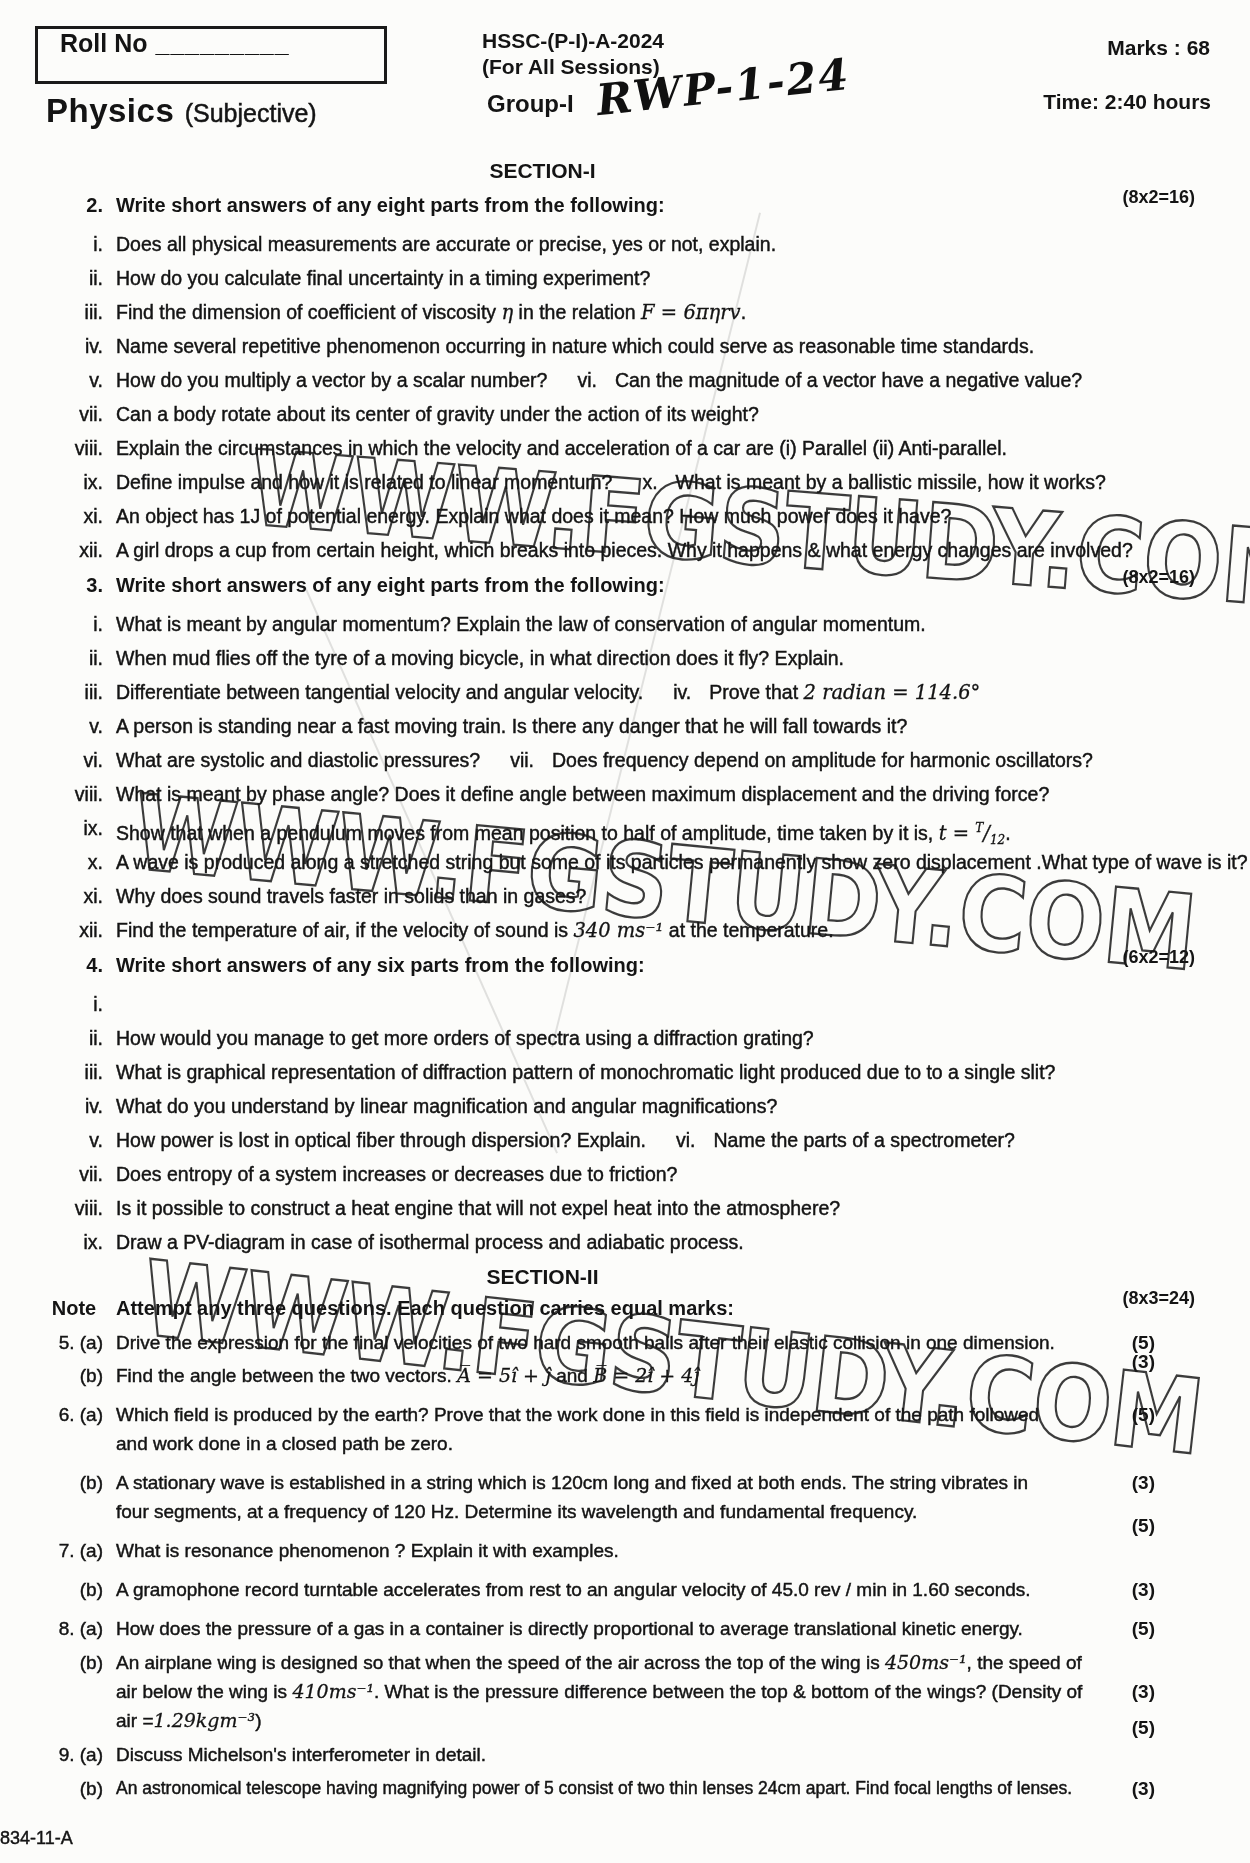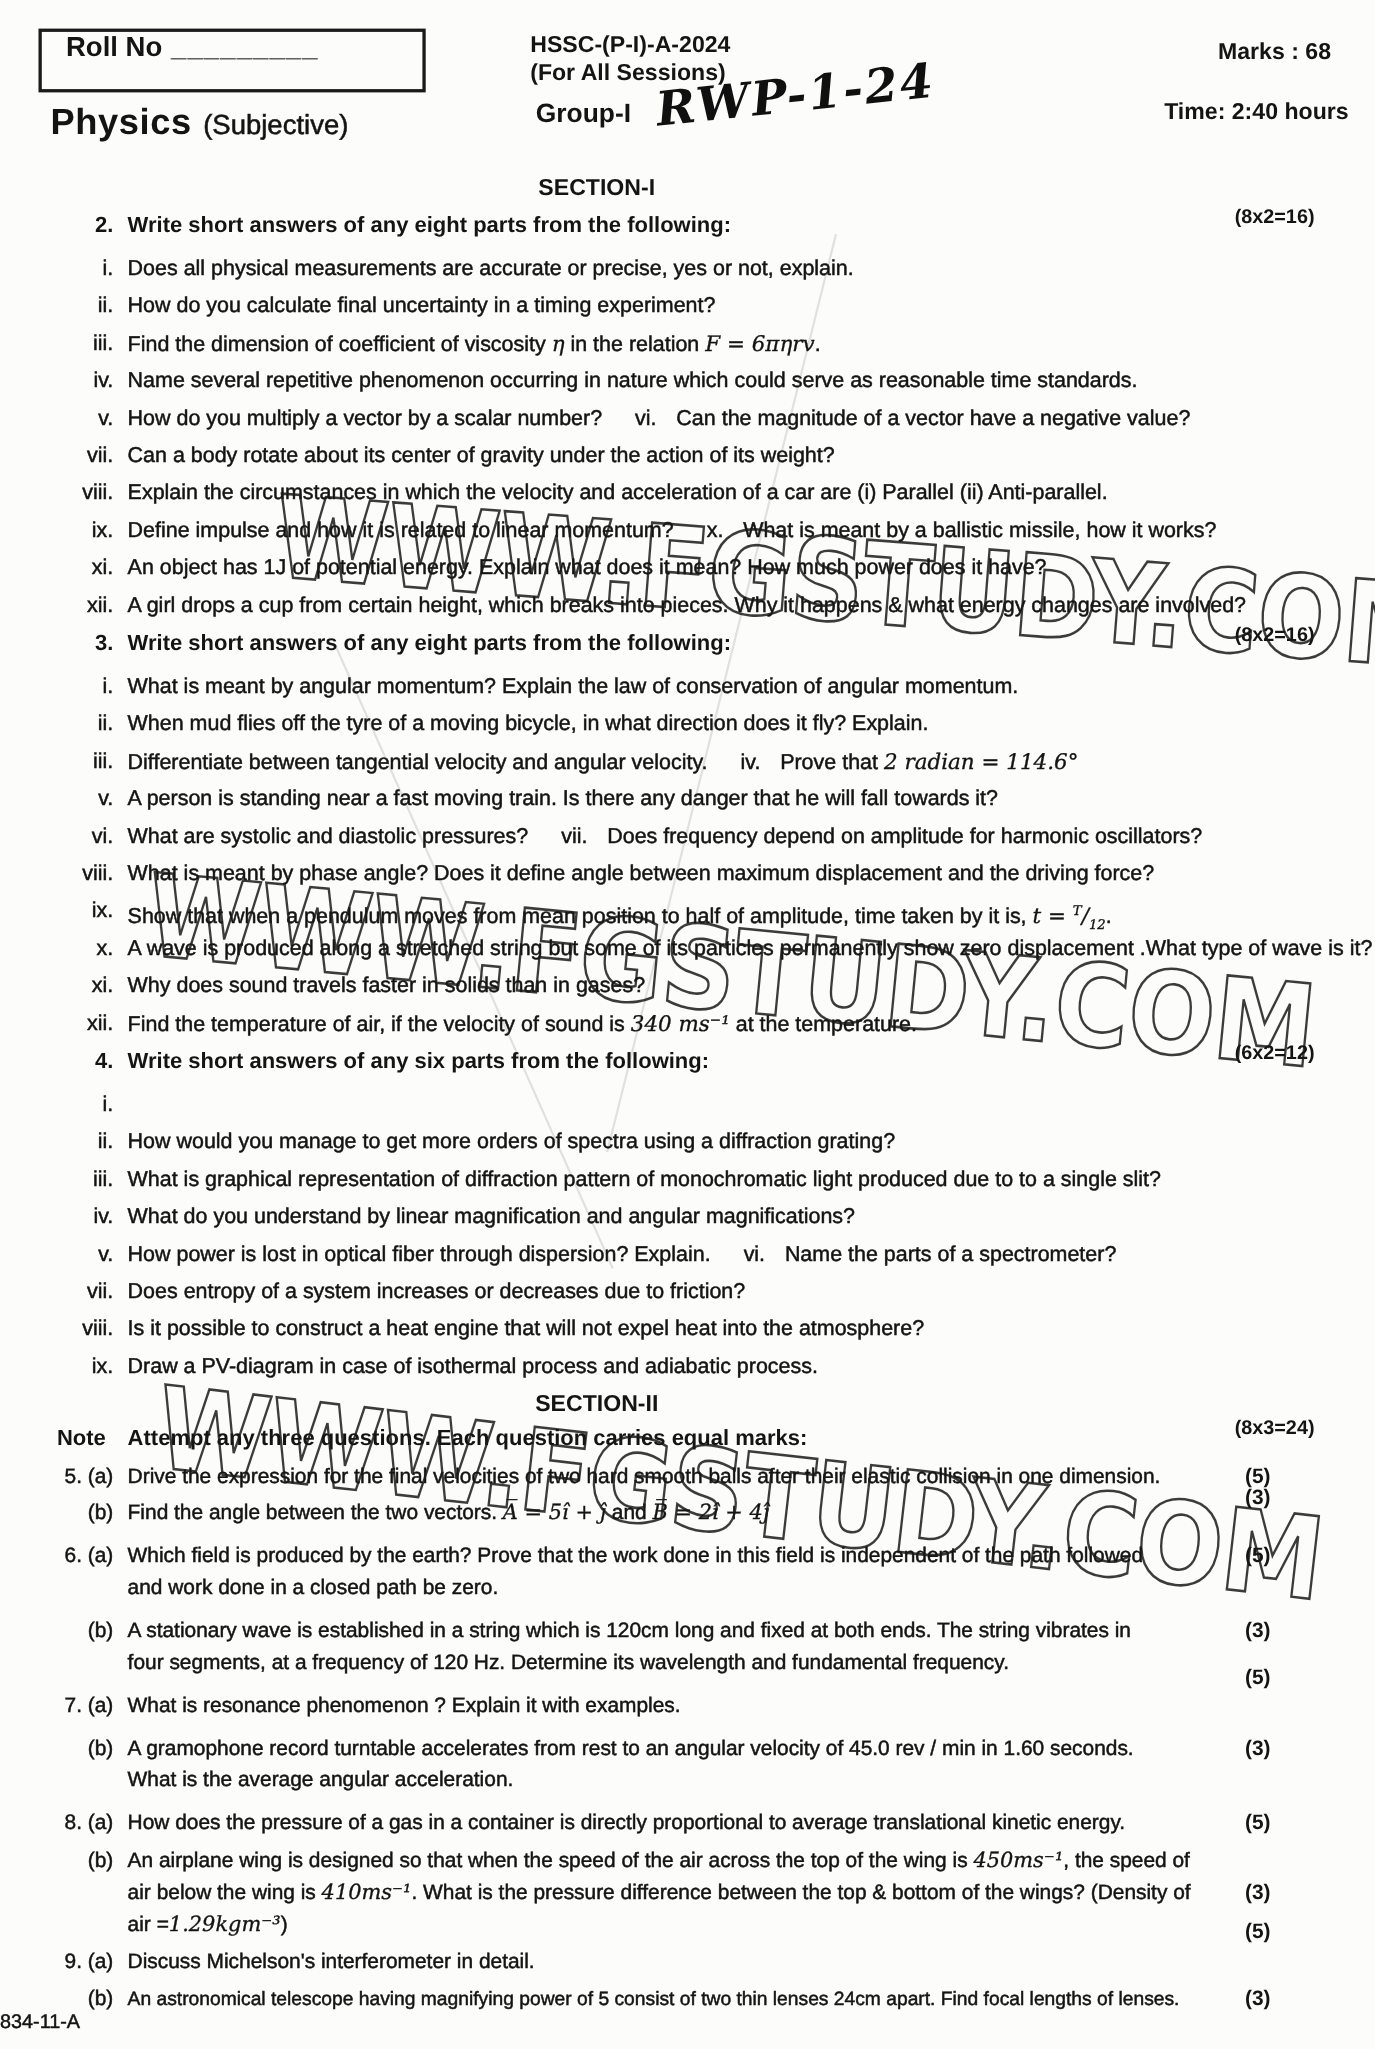--- a/index.html
+++ b/index.html
@@ -12,21 +12,21 @@
   .rollbox{position:absolute;left:35px;top:26px;width:352px;height:58px;
     border:3px solid #1a1a1a;display:flex;align-items:flex-start;padding-left:22px;box-sizing:border-box;}
   .rollbox .lbl{font-size:25px;font-weight:700;}
   .rollbox .blank{font-size:25px;font-weight:700;margin-left:8px;letter-spacing:1px;}
   .subject-line{position:absolute;left:46px;top:92px;white-space:nowrap;}
   .subject-line .subj{font-size:33px;font-weight:700;letter-spacing:0.5px;}
   .subject-line .subj-type{font-size:25px;font-weight:400;-webkit-text-stroke:0.5px #141414;margin-left:6px;}
   .hdr-code{position:absolute;left:482px;top:28px;font-size:21px;font-weight:700;line-height:26px;}
   .hdr-group{position:absolute;left:487px;top:90px;font-size:24px;font-weight:700;}
   .hdr-marks{position:absolute;right:40px;top:36px;font-size:21px;font-weight:700;}
-  .hdr-time{position:absolute;right:24px;top:90px;font-size:21px;font-weight:700;}
+  .hdr-time{position:absolute;right:39px;top:90px;font-size:21px;font-weight:700;}
   .handwritten{position:absolute;left:596px;top:62px;font-family:"DejaVu Serif",serif;
     font-style:italic;font-weight:700;font-size:43px;transform:rotate(-6deg);
     letter-spacing:2px;color:#101010;white-space:nowrap;}
   
   .body{position:absolute;left:45px;top:0;width:1165px;}
   .sec-heading{font-size:21px;font-weight:700;height:26px;line-height:26px;
     text-align:center;transform:translateX(-85px);}
   #s1-heading{margin-top:158px;margin-bottom:8px;}
   #s2-heading{margin-bottom:6px;}
   .qtrow{display:flex;height:30px;margin-bottom:10px;position:relative;line-height:26px;}
@@ -278,21 +278,20 @@
           <span class="s2qn">7. (a)</span>
           <div class="s2lines">
             <div class="s2line"><span>What is resonance phenomenon ? Explain it with examples.</span></div>
           </div>
           <span class="marks">(5)</span>
         </div>
         <div class="s2block">
           <span class="s2qn">(b)</span>
           <div class="s2lines">
             <div class="s2line"><span>A gramophone record turntable accelerates from rest to an angular velocity of 45.0 rev / min in 1.60 seconds.</span></div>
-            <div class="s2line"><span>What is the average angular acceleration.</span></div>
           </div>
           <span class="marks">(3)</span>
         </div>
         <div class="s2block">
           <span class="s2qn">8. (a)</span>
           <div class="s2lines">
             <div class="s2line"><span>How does the pressure of a gas in a container is directly proportional to average translational kinetic energy.</span></div>
           </div>
           <span class="marks">(5)</span>
         </div>

